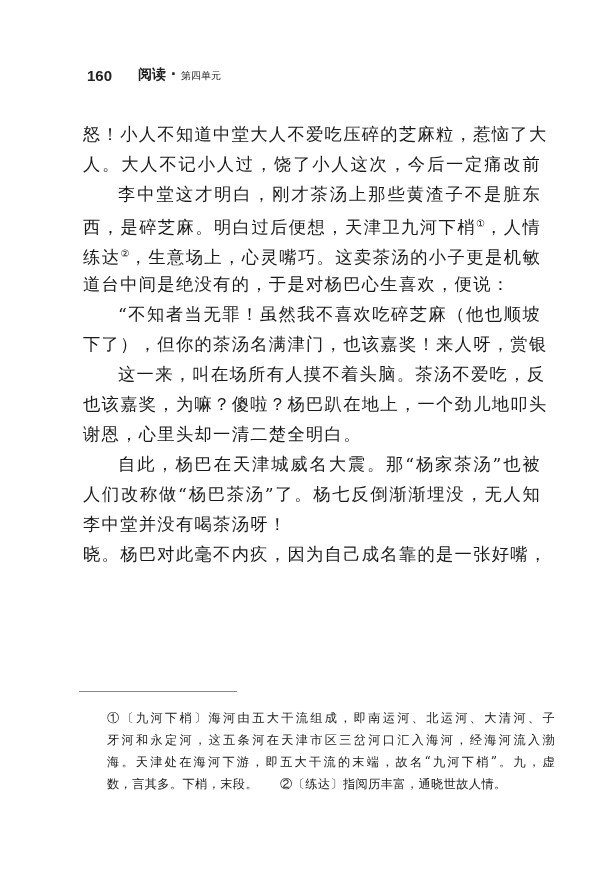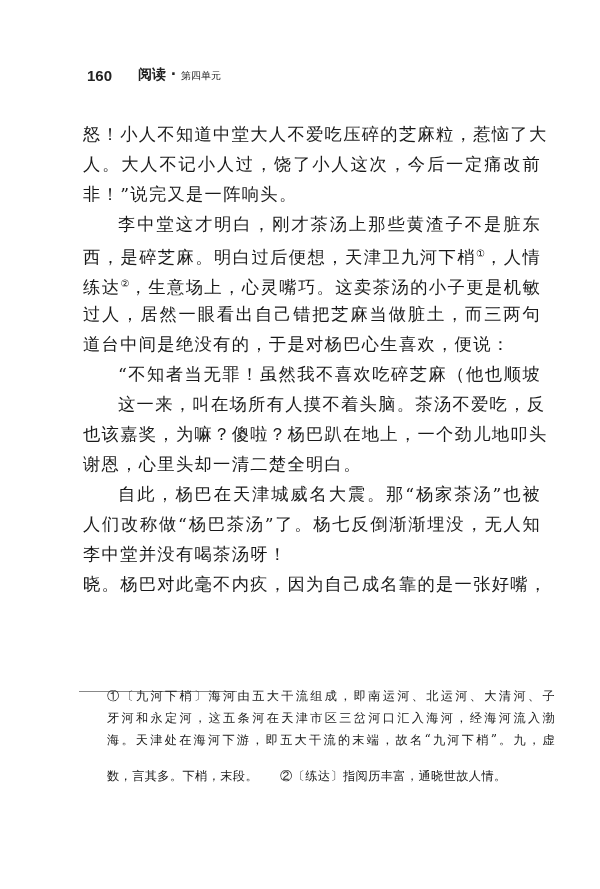--- a/index.html
+++ b/index.html
@@ -35,48 +35,47 @@
     text-align: justify; text-align-last: justify;
   }
   .line.last { text-align-last: left; }
   .line.indent { padding-left: 35px; }
   sup.note { font-size: 10px; vertical-align: 6px; letter-spacing: 0; }
   .rule {
     position: absolute; left: 79px; top: 691px;
     width: 158px; height: 1px; background: #888;
   }
   .footnotes {
-    position: absolute; left: 107px; top: 685px; width: 448px;
+    position: absolute; left: 107px; top: 707px; width: 448px;
   }
   .fline {
     height: 22px; line-height: 22px; font-size: 12.2px;
     white-space: nowrap; letter-spacing: 0.4px;
     text-align: justify; text-align-last: justify;
   }
-  .fline.last { text-align-last: left; margin-top: 14px; }
+  .fline.last { text-align-last: left; }
   .fline .gap { display: inline-block; width: 22px; }
 </style>
 </head>
 <body>
 
 <div class="header">
   <span class="page-num">160</span>
   <span class="running-head"><span>阅读 · </span><span class="sub">第四单元</span></span>
 </div>
 
 <div class="body-text">
   <div class="line">怒！小人不知道中堂大人不爱吃压碎的芝麻粒，惹恼了大</div>
   <div class="line">人。大人不记小人过，饶了小人这次，今后一定痛改前</div>
-  <div class="line last">非！”说完又是一阵响头。</div>
   <div class="line indent">李中堂这才明白，刚才茶汤上那些黄渣子不是脏东</div>
   <div class="line"><span>西，是碎芝麻。明白过后便想，天津卫九河下梢</span><sup class="note">①</sup><span>，人情</span></div>
   <div class="line"><span>练达</span><sup class="note">②</sup><span>，生意场上，心灵嘴巧。这卖茶汤的小子更是机敏</span></div>
-  <div class="line">过人，居然一眼看出自己错把芝麻当做脏土，而三两句</div>
   <div class="line last">道台中间是绝没有的，于是对杨巴心生喜欢，便说：</div>
   <div class="line indent">“不知者当无罪！虽然我不喜欢吃碎芝麻（他也顺坡</div>
+  <div class="line">下了），但你的茶汤名满津门，也该嘉奖！来人呀，赏银</div>
   <div class="line indent">这一来，叫在场所有人摸不着头脑。茶汤不爱吃，反</div>
   <div class="line">也该嘉奖，为嘛？傻啦？杨巴趴在地上，一个劲儿地叩头</div>
   <div class="line last">谢恩，心里头却一清二楚全明白。</div>
   <div class="line indent">自此，杨巴在天津城威名大震。那“杨家茶汤”也被</div>
   <div class="line">人们改称做“杨巴茶汤”了。杨七反倒渐渐埋没，无人知</div>
   <div class="line last">李中堂并没有喝茶汤呀！</div>
   <div class="line">晓。杨巴对此毫不内疚，因为自己成名靠的是一张好嘴，</div>
 </div>
 
 <div class="rule"></div>

